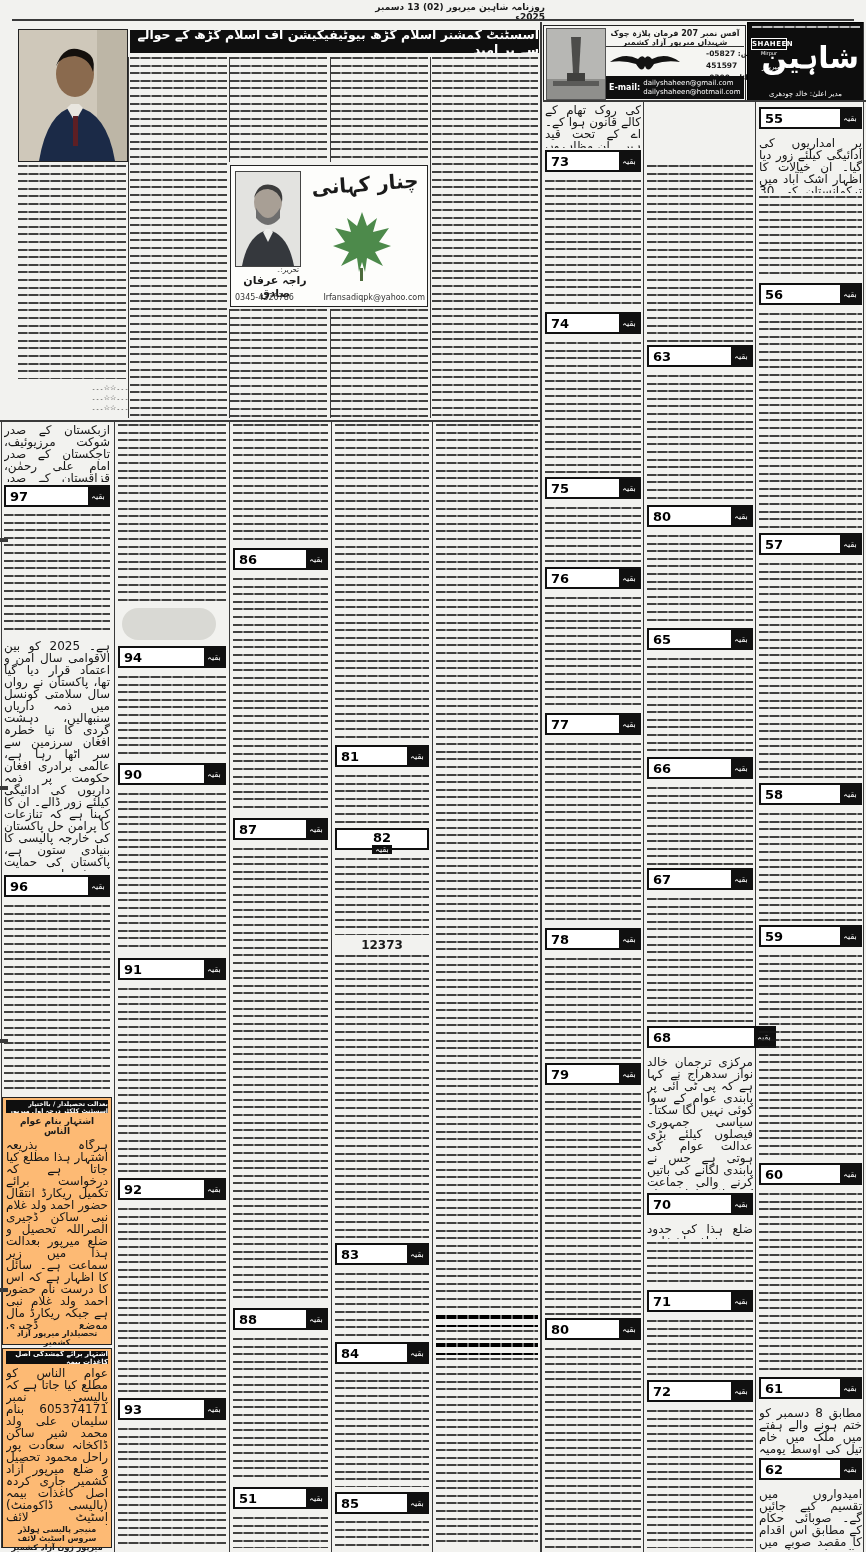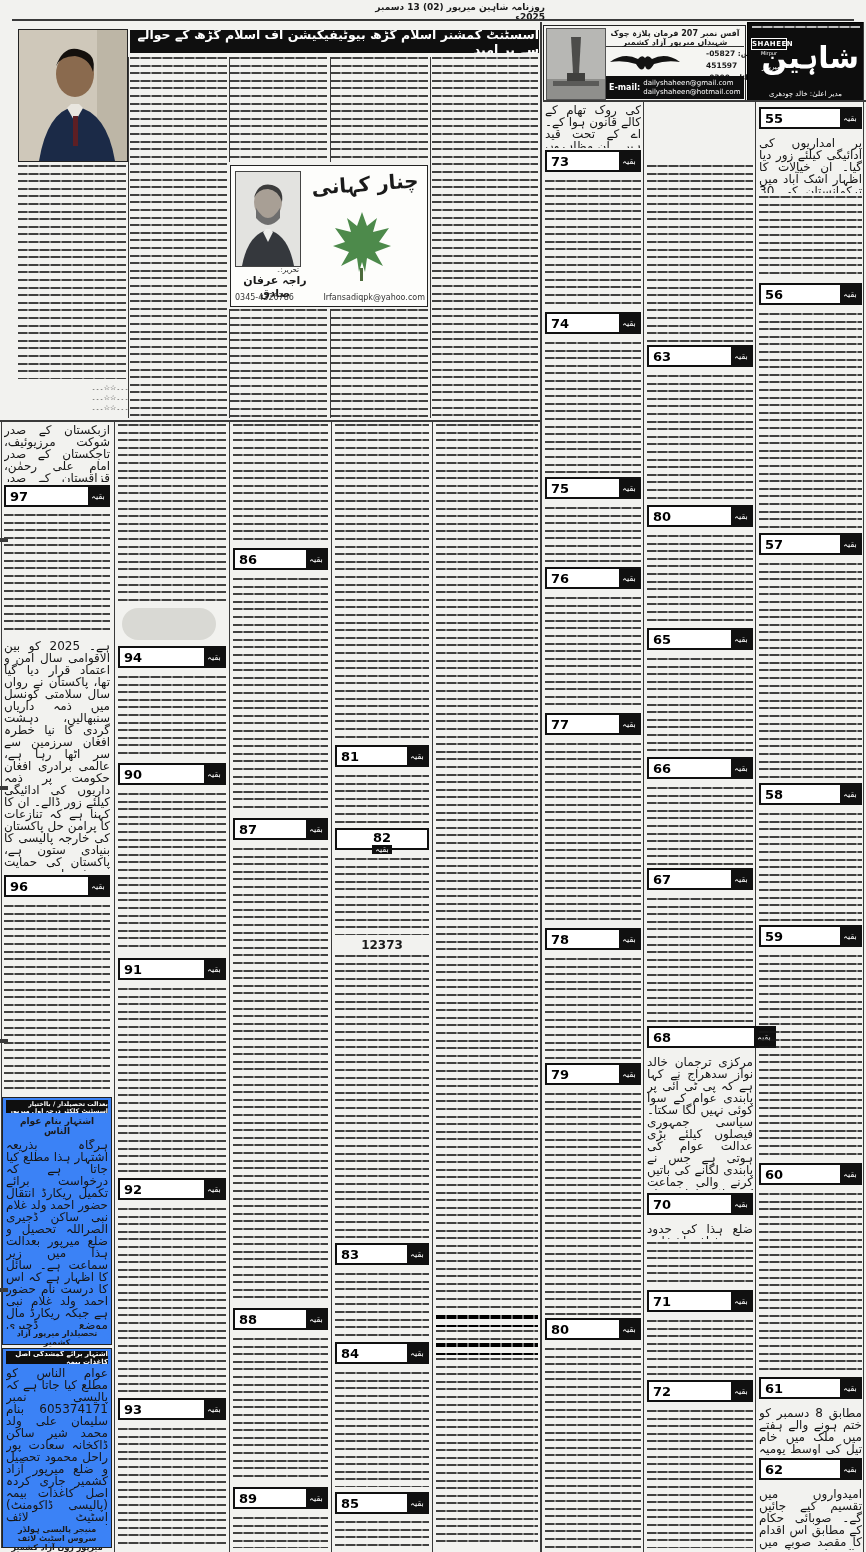--- a/index.html
+++ b/index.html
@@ -15,21 +15,21 @@
   .greek.dark{background:repeating-linear-gradient(to bottom,#000 0 4px,transparent 4px 10px);}
   .marker{display:flex;align-items:center;justify-content:space-between;height:22px;background:#fff;
           border:2px solid #101010;box-sizing:border-box;}
   .marker .num{font-weight:bold;font-size:13px;padding:0 4px;color:#000;}
   .marker .baq{background:#101010;color:#fff;font-size:8px;height:100%;display:flex;align-items:center;
                justify-content:center;width:20px;direction:rtl;}
   .blackbar{background:#0f0f0f;color:#fff;display:flex;align-items:center;justify-content:center;
             direction:rtl;font-weight:bold;overflow:hidden;}
   .sig{direction:rtl;text-align:center;font-weight:bold;font-size:8px;}
   .stars{direction:rtl;text-align:center;font-size:7px;line-height:10px;color:#222;}
-  .adbox{border:1px solid #222;background:#3b82f6;box-sizing:border-box;padding:2px 3px;}
+  .adbox{border:1px solid #222;background:#fdba74;box-sizing:border-box;padding:2px 3px;}
 </style>
 </head>
 <body>
 
 <div id="page">
 
   <div class="abs" style="left:360px;top:2px;width:185px;height:14px;direction:rtl;font-size:9px;font-weight:bold;">روزنامہ شاہین میرپور (02) 13 دسمبر 2025ء</div>
   <div class="abs rule" style="left:12px;top:19px;width:842px;height:2px;"></div>
 
   <div class="abs" style="left:18px;top:29px;width:108px;height:131px;border:1px solid #222;overflow:hidden;">
@@ -194,21 +194,21 @@
     </div>
     <div class="abs marker" style="left: 233px; top: 818px; width: 95px;">
       <span class="num">87</span>
       <span class="baq">بقیہ</span>
     </div>
     <div class="abs marker" style="left: 233px; top: 1308px; width: 95px;">
       <span class="num">88</span>
       <span class="baq">بقیہ</span>
     </div>
     <div class="abs marker" style="left: 233px; top: 1487px; width: 95px;">
-      <span class="num">89</span>
+      <span class="num">51</span>
       <span class="baq">بقیہ</span>
     </div>
     <div class="abs marker" style="left: 335px; top: 745px; width: 94px;">
       <span class="num">81</span>
       <span class="baq">بقیہ</span>
     </div>
     <div class="abs marker" style="left: 335px; top: 828px; width: 94px; flex-direction: column;">
       <span class="num">82</span>
       <span class="baq">بقیہ</span>
     </div>

